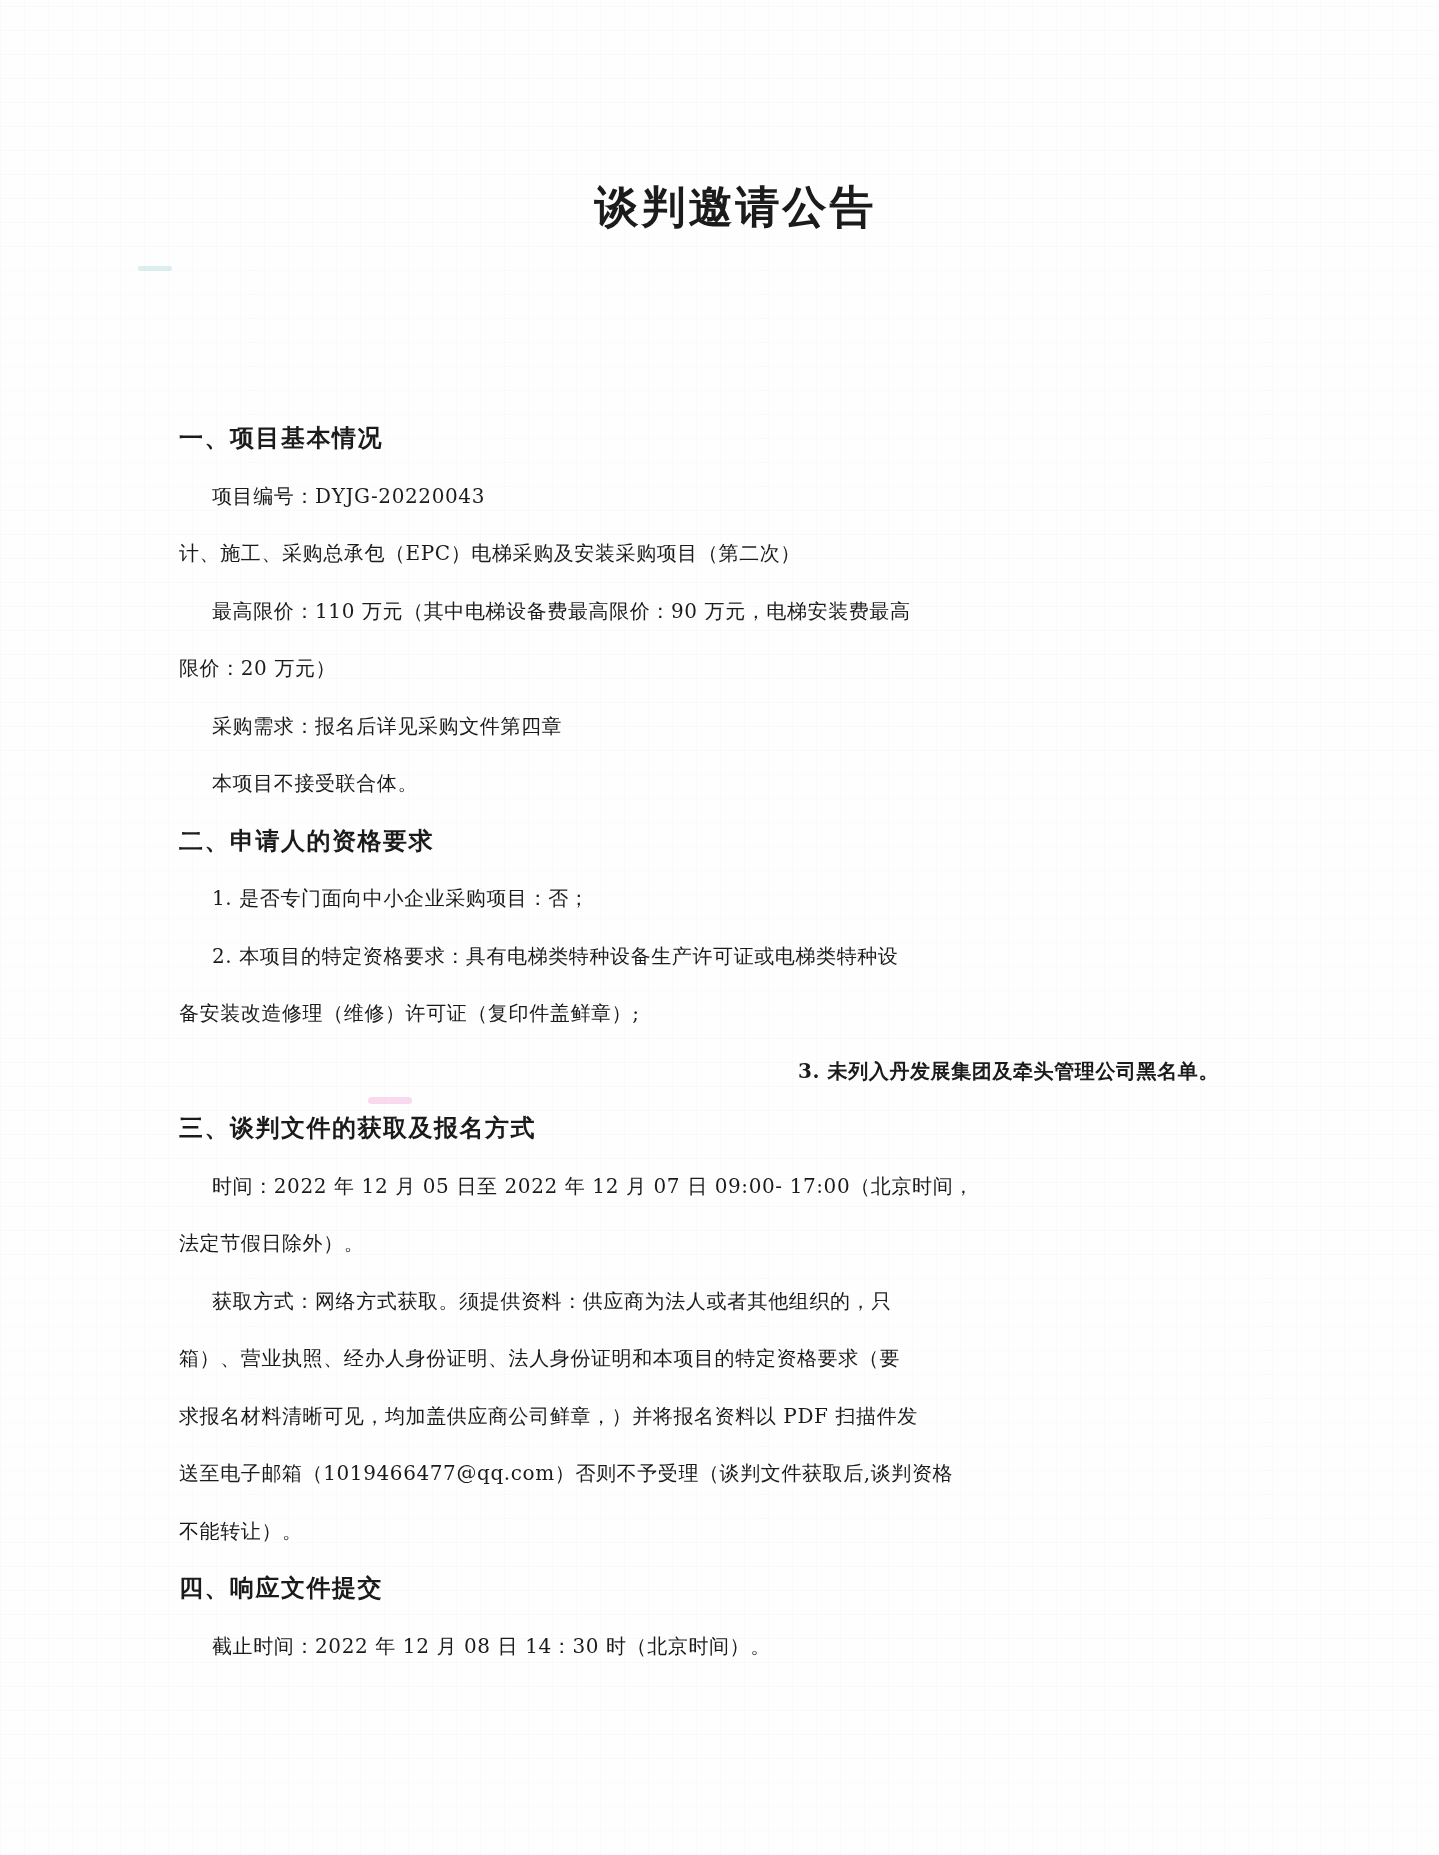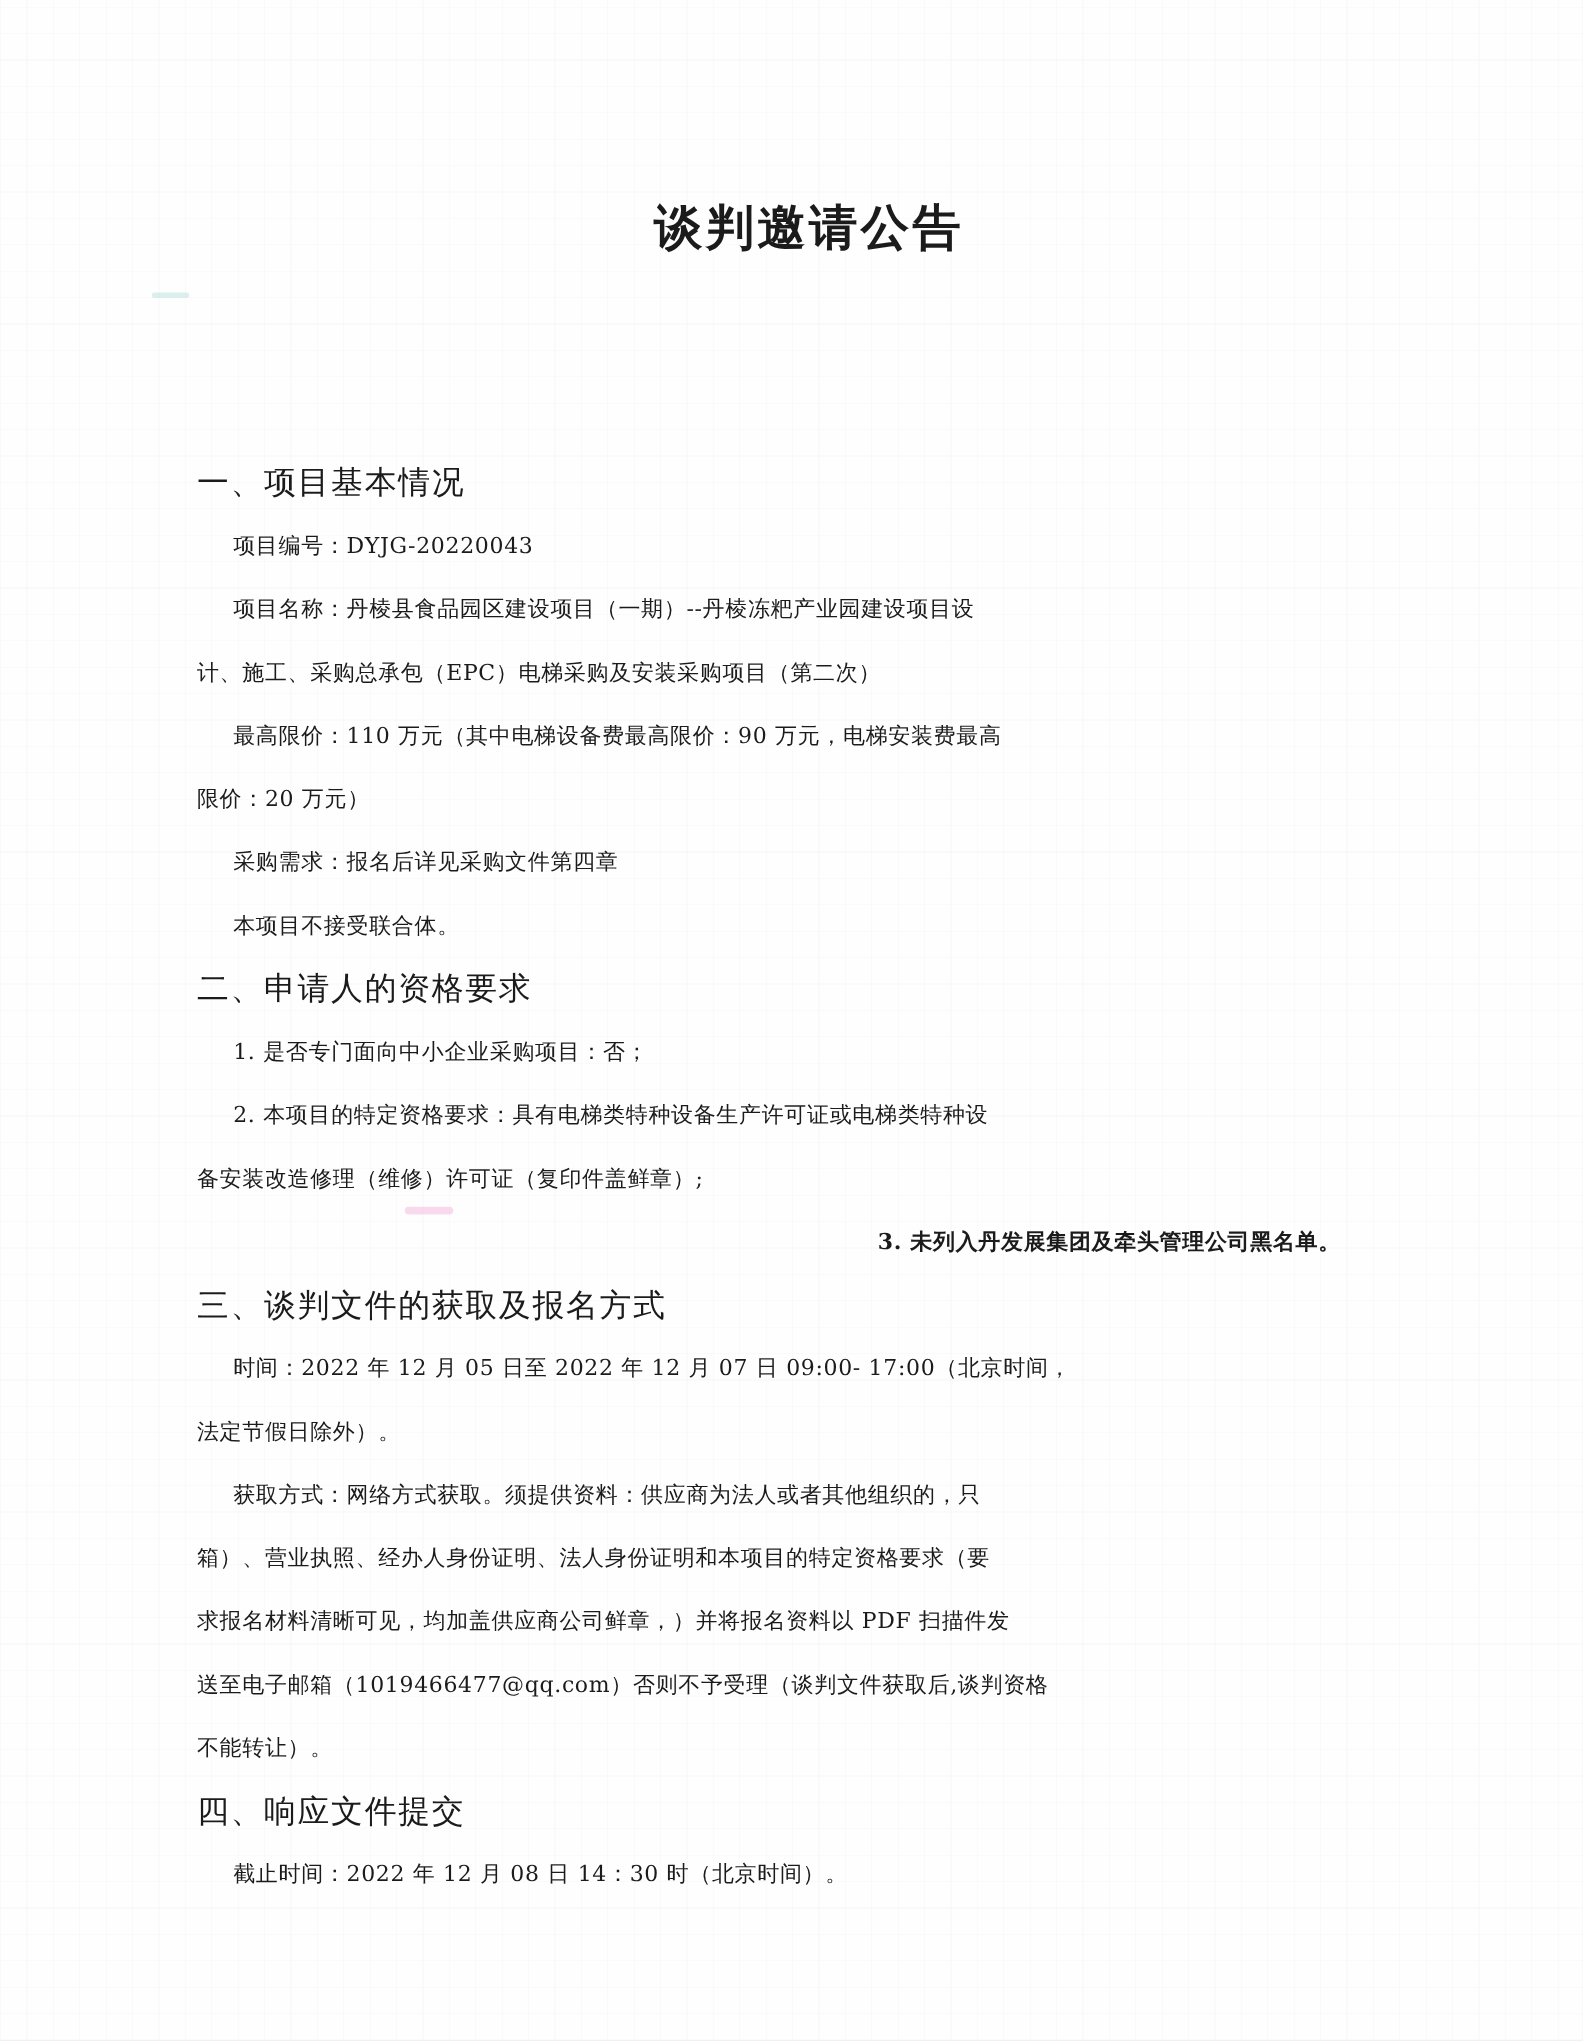--- a/index.html
+++ b/index.html
@@ -41,22 +41,22 @@
   .line {
     height:57.5px;
     line-height:57.5px;
     font-size:20px;
     letter-spacing:0.6px;
     white-space:nowrap;
   }
   .line.indent { padding-left:33px; }
   .line.flush  { padding-left:0; }
   .line.heading {
-    font-weight:400;
-    font-size:29px;
+    font-weight:700;
+    font-size:24px;
     letter-spacing:1.5px;
     font-family:"DejaVu Sans","Liberation Sans",sans-serif;
   }
   .line.indent-bold {
     padding-left:33px;
     font-weight:700;
     text-align:right;
   }
   
   .artifact-teal {
@@ -76,21 +76,20 @@
 <body>
 
 <div class="page">
   <div class="scan-texture"></div>
   <div class="artifact-teal"></div>
   <div class="artifact-pink"></div>
   <h1 class="doc-title">谈判邀请公告</h1>
   <div class="doc-body">
       <div class="line heading">一、项目基本情况</div>
       <div class="line indent">项目编号：DYJG-20220043</div>
-      <div class="line indent">项目名称：丹棱县食品园区建设项目（一期）--丹棱冻粑产业园建设项目设</div>
       <div class="line flush">计、施工、采购总承包（EPC）电梯采购及安装采购项目（第二次）</div>
       <div class="line indent">最高限价：110 万元（其中电梯设备费最高限价：90 万元，电梯安装费最高</div>
       <div class="line flush">限价：20 万元）</div>
       <div class="line indent">采购需求：报名后详见采购文件第四章</div>
       <div class="line indent">本项目不接受联合体。</div>
       <div class="line heading">二、申请人的资格要求</div>
       <div class="line indent">1. 是否专门面向中小企业采购项目：否；</div>
       <div class="line indent">2. 本项目的特定资格要求：具有电梯类特种设备生产许可证或电梯类特种设</div>
       <div class="line flush">备安装改造修理（维修）许可证（复印件盖鲜章）;</div>
       <div class="line indent-bold">3. 未列入丹发展集团及牵头管理公司黑名单。</div>

